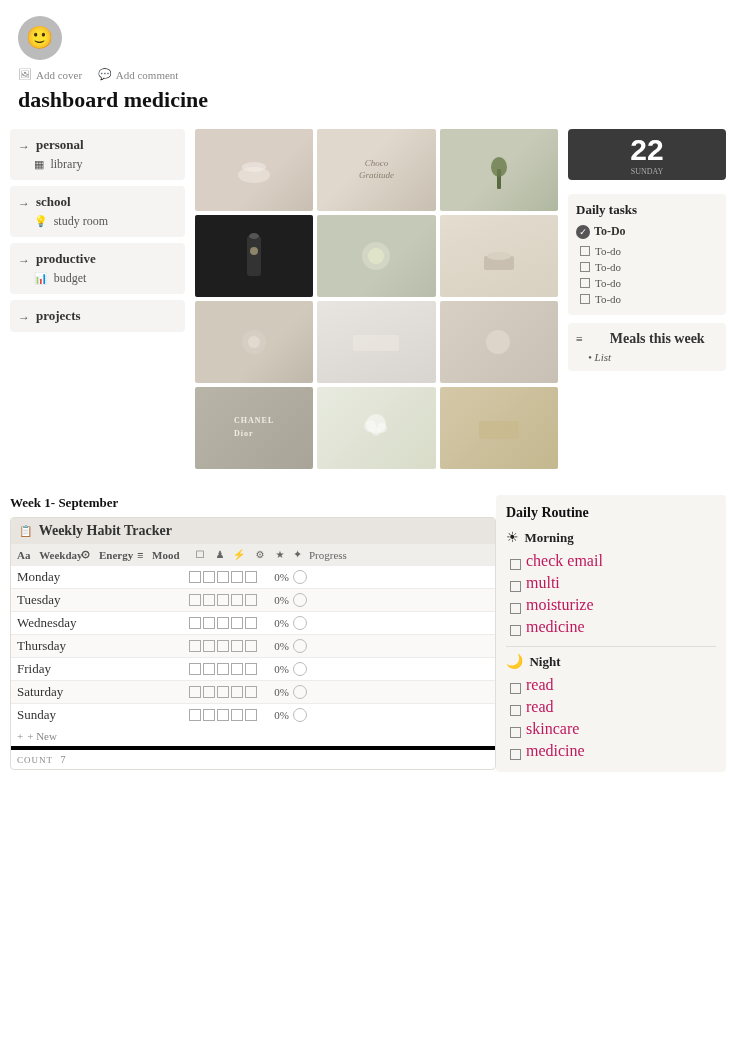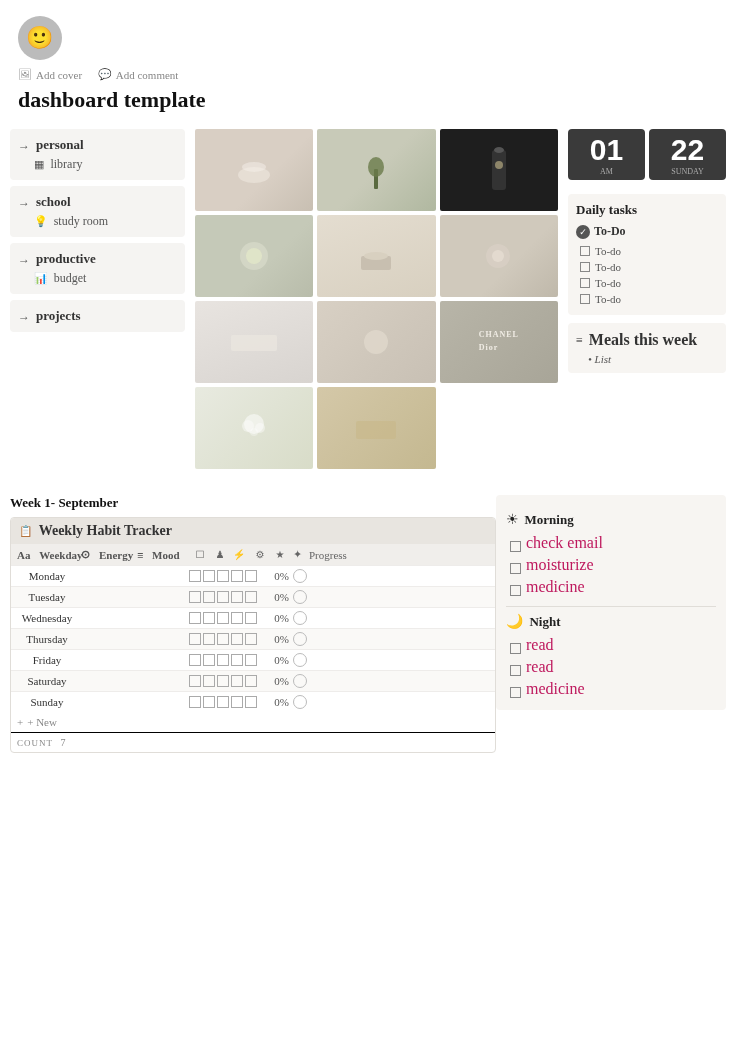--- a/index.html
+++ b/index.html
@@ -180,21 +180,21 @@
       display: inline-block;
       flex-shrink: 0;
     }
 
     
     .meals-header {
       display: flex; align-items: center; gap: 6px;
       margin-bottom: 4px;
     }
     .meals-icon { font-size: 12px; }
-    .meals-title { font-size: 16px; font-weight: 700; color: #333; }
+    .meals-title { font-size: 14px; font-weight: 700; color: #333; margin-left: 21px; }
     .meals-list-item {
       font-size: 11px; color: #555;
       padding-left: 12px;
       font-style: italic;
     }
     .meals-list-item::before { content: "• "; }
 
     
     .bottom-section {
       padding: 10px 10px 0 10px;
@@ -232,21 +232,21 @@
     .tracker-icon-col { width: 18px; text-align: center; font-size: 10px; color: #666; }
     .progress-col { width: 48px; text-align: right; font-size: 11px; color: #666; }
 
     .tracker-row {
       display: flex; align-items: center;
       padding: 3px 6px;
       gap: 4px;
       border-top: 1px solid #eeecea;
     }
     .tracker-row:nth-child(even) { background: #faf9f7; }
-    .day-name { width: 60px; font-size: 11px; color: #333; text-align: center; }
+    .day-name { width: 60px; font-size: 13px; color: #333; }
     .energy-cell { width: 52px; }
     .mood-cell { width: 48px; }
     .checkbox-group {
       display: flex; gap: 2px;
     }
     .small-checkbox {
       width: 12px; height: 12px;
       border: 1px solid #aaa;
       display: inline-block;
       flex-shrink: 0;
@@ -254,21 +254,21 @@
     .progress-text { font-size: 11px; color: #555; width: 28px; text-align: right; }
     .progress-circle {
       width: 14px; height: 14px;
       border-radius: 50%;
       border: 1px solid #bbb;
       display: inline-block;
       flex-shrink: 0;
     }
     .tracker-footer {
       padding: 4px 6px;
-      border-top: 1px solid #000000;
+      border-top: 4px solid #000000;
       font-size: 10px; color: #888;
     }
     .new-row {
       padding: 4px 6px;
       font-size: 11px; color: #888;
       display: flex; align-items: center; gap: 4px;
       cursor: pointer;
     }
 
     
@@ -315,21 +315,21 @@
   <div class="header-actions">
     <span class="header-action">
       <span>🖼</span>
       <span>Add cover</span>
     </span>
     <span class="header-action">
       <span>💬</span>
       <span>Add comment</span>
     </span>
   </div>
-  <div class="page-title">dashboard template</div>
+  <div class="page-title">dashboard medicine</div>
 </div>
 
 <div class="main-content">
 
   <div class="sidebar">
     <div class="sidebar-section">
       <div class="sidebar-item-main">
         <span class="sidebar-arrow">→</span>
         <span>personal</span>
       </div>
@@ -372,20 +372,23 @@
   <div class="center-panel">
     <div class="photo-grid">
 
       <div class="photo-cell">
         <div class="photo-inner" style="background: linear-gradient(135deg, #d9cfc4 60%, #c8bfb2);">
           <svg width="40" height="30" viewBox="0 0 40 30">
               <ellipse cx="20" cy="20" rx="16" ry="8" fill="#eee8df" opacity="0.6"></ellipse>
               <ellipse cx="20" cy="12" rx="12" ry="5" fill="#f5f0ea" opacity="0.5"></ellipse>
             </svg>
         </div>
+      </div>
+      <div class="photo-cell" style="background: linear-gradient(135deg,#e0d8cc 40%,#c8bfb2 100%);">
+        <div class="photo-inner" style="font-size:9px; color:#8a7e6e; font-style:italic; padding:4px; text-align:center; line-height:1.3;">Choco<br>Gratitude</div>
       </div>
       <div class="photo-cell" style="background: linear-gradient(135deg,#c8cab8 50%,#b0b8a0 100%);">
         <div class="photo-inner">
           <svg width="20" height="38" viewBox="0 0 20 38">
               <rect x="8" y="18" width="4" height="20" fill="#5a6a40" rx="1"></rect>
               <ellipse cx="10" cy="16" rx="8" ry="10" fill="#6a7a4a" opacity="0.8"></ellipse>
             </svg>
         </div>
       </div>
 
@@ -458,24 +461,20 @@
             </svg>
         </div>
       </div>
     </div>
   </div>
 
   <div class="right-panel">
 
     <div class="clock-widget">
       <div class="clock-block">
-        <div class="clock-number">01</div>
-        <div class="clock-label">AM</div>
-      </div>
-      <div class="clock-block">
         <div class="clock-number">22</div>
         <div class="clock-label">SUNDAY</div>
       </div>
     </div>
 
 
     <div class="widget-section">
       <div class="widget-title">Daily tasks</div>
       <div class="task-header">
         <div class="task-check-icon">✓</div>
@@ -654,31 +653,36 @@
       <div class="tracker-footer">
         <span style="text-transform:uppercase; font-size:9px; letter-spacing:1px;">COUNT</span>
         &nbsp;
         <span>7</span>
       </div>
     </div>
   </div>
 
   <div class="routine-panel">
     <div class="routine-widget">
+      <div class="routine-title">Daily Routine</div>
 
       <div class="routine-section-header">
         <span class="routine-section-icon">☀</span>
         <span class="routine-section-name">Morning</span>
       </div>
       <div class="routine-item">
         <span class="routine-checkbox"></span>
         <span>check email</span>
       </div>
       <div class="routine-item">
         <span class="routine-checkbox"></span>
+        <span>multi</span>
+      </div>
+      <div class="routine-item">
+        <span class="routine-checkbox"></span>
         <span>moisturize</span>
       </div>
       <div class="routine-item">
         <span class="routine-checkbox"></span>
         <span>medicine</span>
       </div>
 
       <div class="routine-divider"></div>
 
       <div class="routine-section-header">
@@ -688,18 +692,22 @@
       <div class="routine-item">
         <span class="routine-checkbox"></span>
         <span>read</span>
       </div>
       <div class="routine-item">
         <span class="routine-checkbox"></span>
         <span>read</span>
       </div>
       <div class="routine-item">
         <span class="routine-checkbox"></span>
+        <span>skincare</span>
+      </div>
+      <div class="routine-item">
+        <span class="routine-checkbox"></span>
         <span>medicine</span>
       </div>
     </div>
   </div>
 
 </div>
 
 </body></html>

